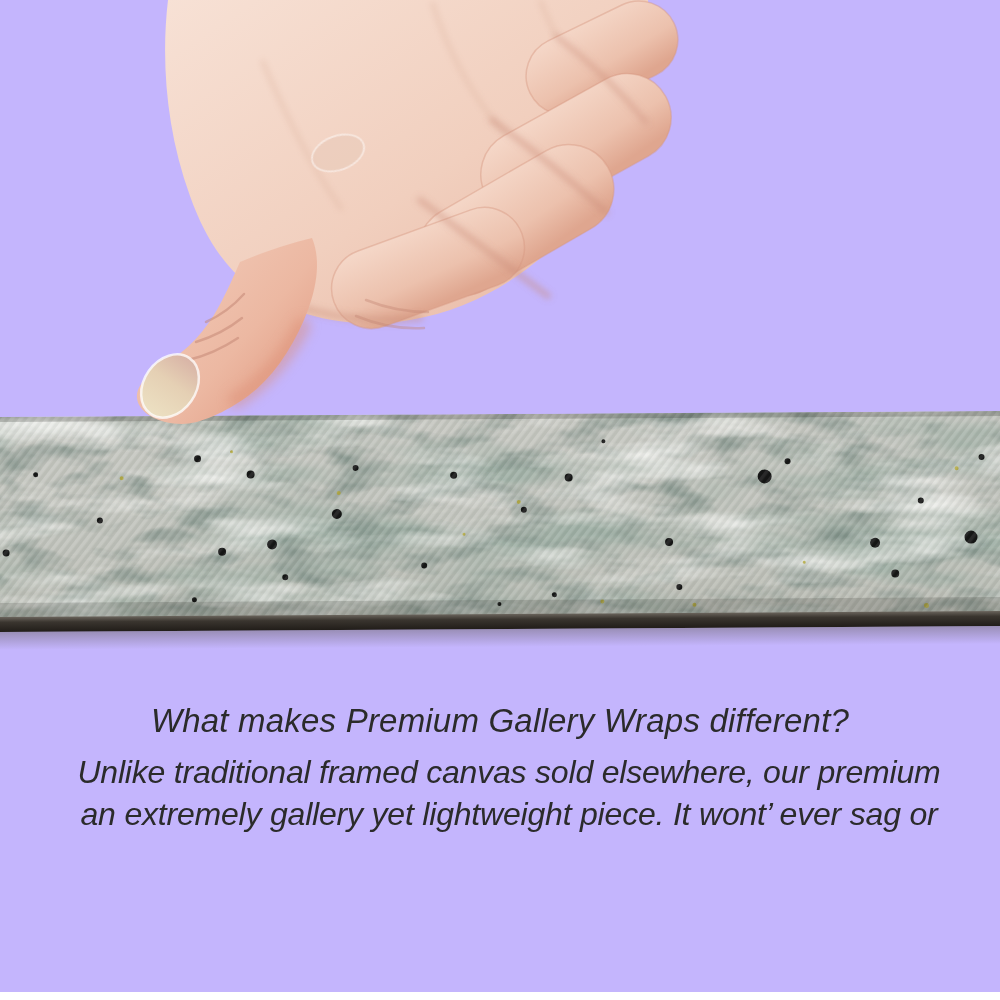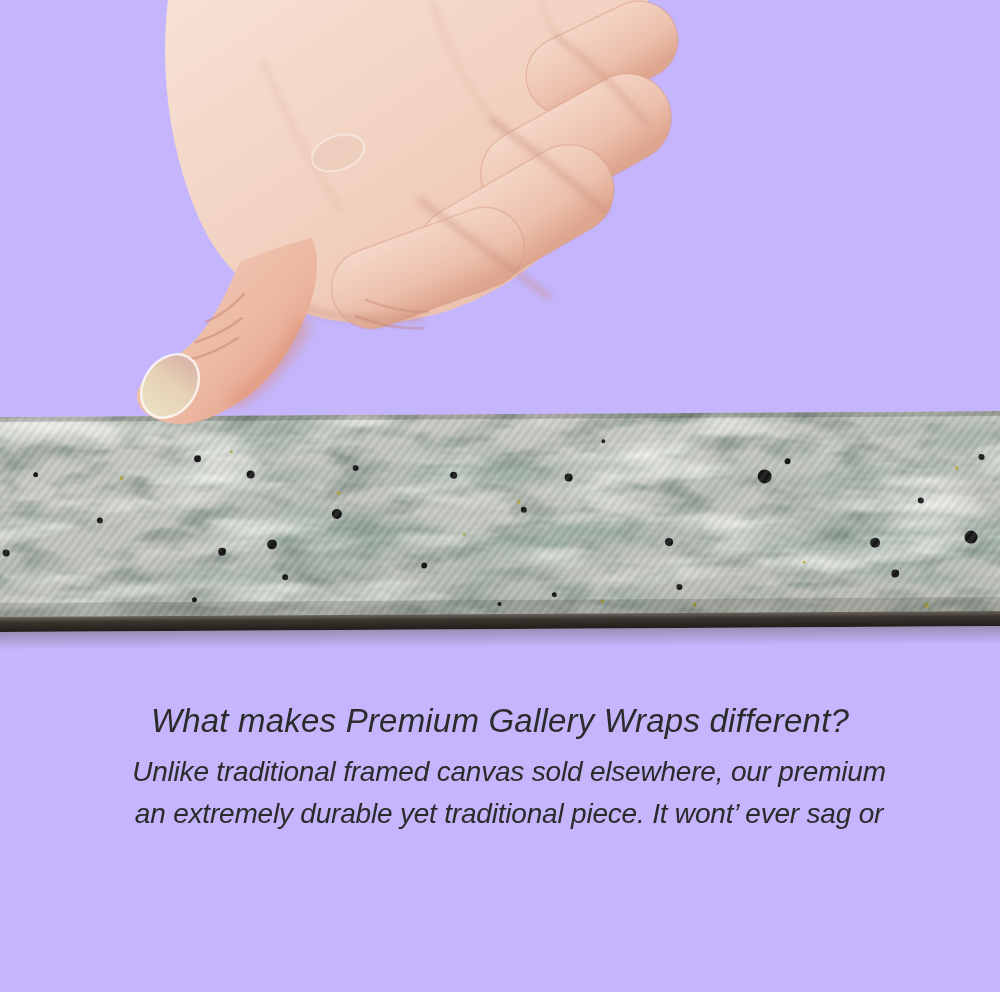--- a/index.html
+++ b/index.html
@@ -14,21 +14,21 @@
 
   
   .hand-wrap{position:absolute;left:110px;top:0;width:570px;height:430px;z-index:2;}
   .hand-wrap svg{display:block;width:570px;height:430px;}
 
   
   .textblock{position:absolute;left:0;top:701px;width:1000px;text-align:center;
              color:#2b2b2b;z-index:3;}
   .headline{font-style:italic;font-weight:400;font-size:33px;line-height:40px;
             margin:0 0 10px 0;letter-spacing:0.2px;}
-  .bodyline{font-style:italic;font-weight:400;font-size:28px;line-height:42px;
+  .bodyline{font-style:italic;font-weight:400;font-size:32px;line-height:42px;
             white-space:nowrap;letter-spacing:-0.2px;margin-left:18px;}
 </style>
 </head>
 <body>
 
 <div class="stage">
 
   <div class="strip-wrap">
     <svg viewBox="0 0 1012 240" preserveAspectRatio="none">
       <defs>
@@ -211,16 +211,16 @@
         <path d="M 188,360 Q 214,354 238,338"></path>
       </g>
 
       <ellipse cx="170" cy="386" rx="26" ry="34" fill="url(#gNail)" stroke="rgba(255,255,255,0.75)" stroke-width="2.5" transform="rotate(35 170 386)"></ellipse>
     </svg>
   </div>
 
   <div class="textblock">
     <h1 class="headline">What makes Premium Gallery Wraps different?</h1>
     <div class="bodyline">Unlike traditional framed canvas sold elsewhere, our premium</div>
-    <div class="bodyline">an extremely durable yet traditional piece. It wont’ ever sag or</div>
+    <div class="bodyline">an extremely gallery yet lightweight piece. It wont’ ever sag or</div>
   </div>
 
 </div>
 
 </body></html>

